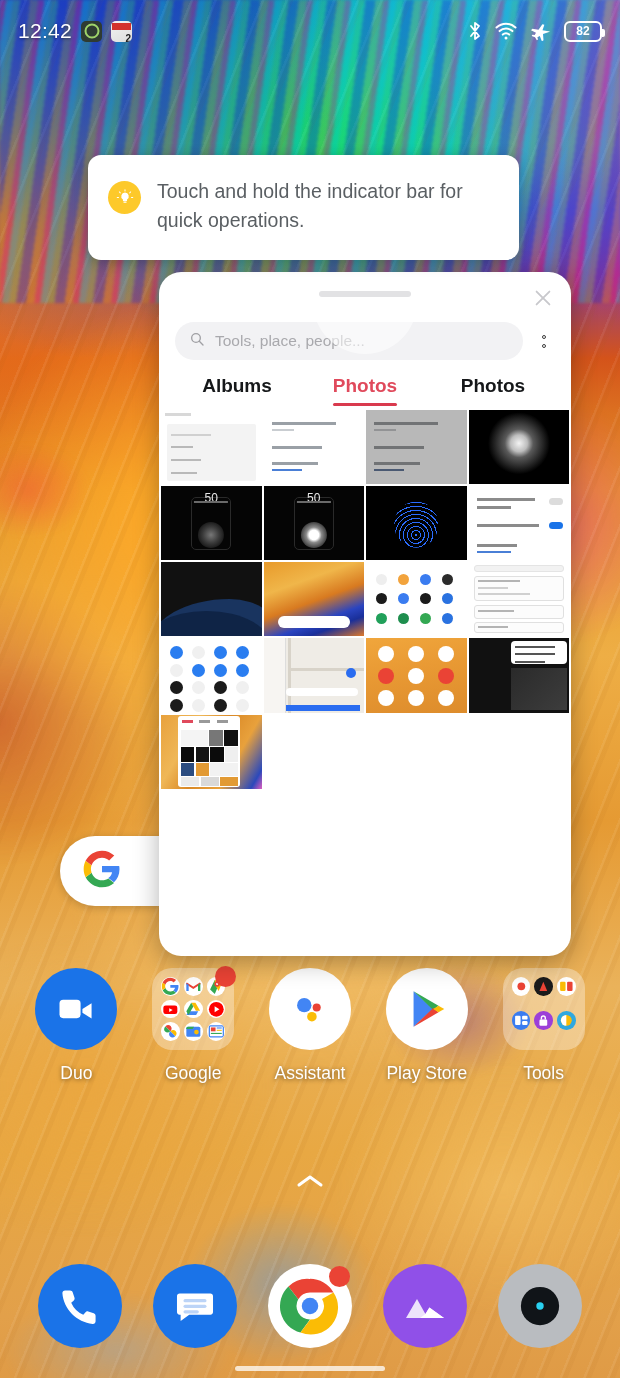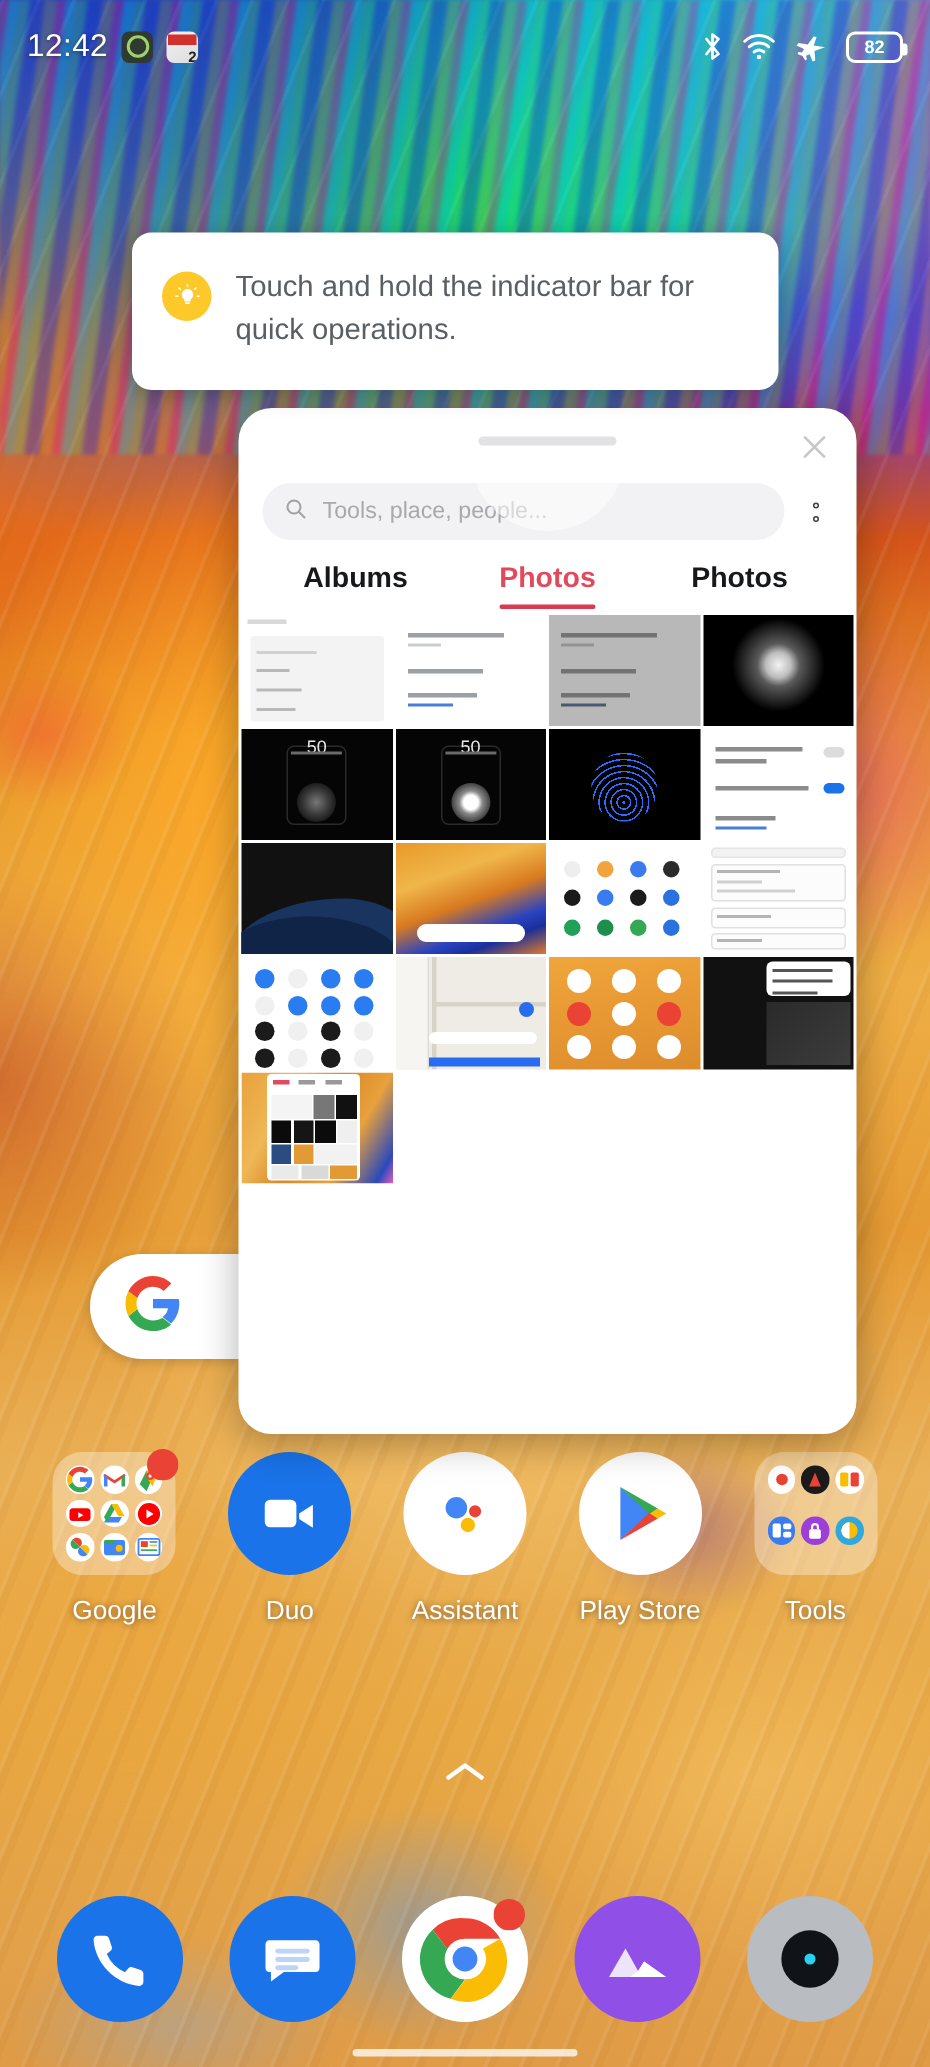--- a/index.html
+++ b/index.html
@@ -521,104 +521,104 @@
     </div>
 
   </div>
 
 </div>
 
 <div id="approw">
 
   <div class="app">
     <div class="iconbox">
-      <div class="folderbg g3">
-        <div class="mini">
-          <svg width="100%" height="100%" viewBox="0 0 48 48">
-              <path fill="#4285F4" d="M45 24.3c0-1.6-.1-2.8-.4-4H24v7.5h12c-.2 2-1.5 5-4.4 7l6.7 5.2C42.3 36.2 45 30.8 45 24.3z"></path>
-              <path fill="#34A853" d="M24 46c5.9 0 10.9-2 14.5-5.3l-6.9-5.4c-1.9 1.3-4.4 2.2-7.6 2.2-5.8 0-10.7-3.8-12.5-9.1l-7.1 5.5C8.1 41 15.4 46 24 46z"></path>
-              <path fill="#FBBC05" d="M11.5 28.4c-.5-1.4-.8-2.9-.8-4.4s.3-3 .7-4.4l-7.1-5.5C2.8 17 2 20.4 2 24s.8 7 2.3 9.9l7.2-5.5z"></path>
-              <path fill="#EA4335" d="M24 10.6c4.1 0 6.9 1.8 8.5 3.3l6.2-6C34.9 4.4 29.9 2 24 2 15.4 2 8.1 7 4.3 14.1l7.2 5.5C13.3 14.4 18.2 10.6 24 10.6z"></path>
-            </svg>
-        </div>
-        <div class="mini">
-          <svg width="100%" height="100%" viewBox="0 0 24 24">
-              <rect x="3" y="7" width="18" height="11" rx="1.5" fill="#fff"></rect>
-              <path d="M3 8l9 6 9-6" fill="none" stroke="#EA4335" stroke-width="2.4"></path>
-              <path d="M3 8v10h3V10z" fill="#4285F4"></path>
-              <path d="M21 8v10h-3V10z" fill="#34A853"></path>
-            </svg>
-        </div>
-        <div class="mini">
-          <svg width="100%" height="100%" viewBox="0 0 24 24">
-              <path d="M4 16l6-12 5 6-5 12z" fill="#34A853"></path>
-              <path d="M10 4l9 4-4 10-5-8z" fill="#FBBC05"></path>
-              <circle cx="13" cy="9" r="3.4" fill="#EA4335"></circle>
-              <circle cx="13" cy="9" r="1.4" fill="#fff"></circle>
-            </svg>
-        </div>
-        <div class="mini">
-          <svg width="100%" height="100%" viewBox="0 0 24 24">
-              <rect x="3" y="7" width="18" height="11" rx="3" fill="#FF0000"></rect>
-              <path d="M10.5 10.5v5l4.5-2.5z" fill="#fff"></path>
-            </svg>
-        </div>
-        <div class="mini">
-          <svg width="100%" height="100%" viewBox="0 0 24 24">
-              <path d="M9.3 3.5h5.4l6 10.4h-5.4z" fill="#FBBC05"></path>
-              <path d="M3 19.2l2.7-4.7h12.6L15.6 19.2z" fill="#4285F4"></path>
-              <path d="M9.3 3.5L3 14.5l2.7 4.7 6.3-11z" fill="#34A853"></path>
-            </svg>
-        </div>
-        <div class="mini">
-          <svg width="100%" height="100%" viewBox="0 0 24 24">
-              <circle cx="12" cy="12" r="9.5" fill="#FF0000"></circle>
-              <path d="M9.8 8.2v7.6l6.2-3.8z" fill="#fff"></path>
-            </svg>
-        </div>
-        <div class="mini">
-          <svg width="100%" height="100%" viewBox="0 0 24 24">
-              <path d="M12 3c3 0 5 2 5 4.5S15 12 12 12z" fill="#EA4335" transform="rotate(-45 12 12)"></path>
-              <path d="M12 12c3 0 5 2 5 4.5S15 21 12 21z" fill="#FBBC05" transform="rotate(-45 12 12)"></path>
-              <path d="M12 12c-3 0-5-2-5-4.5S9 3 12 3z" fill="#34A853" transform="rotate(-45 12 12)"></path>
-              <path d="M12 21c-3 0-5-2-5-4.5S9 12 12 12z" fill="#4285F4" transform="rotate(-45 12 12)"></path>
-            </svg>
-        </div>
-        <div class="mini">
-          <svg width="100%" height="100%" viewBox="0 0 24 24">
-              <rect x="3" y="6" width="18" height="13" rx="2" fill="#4285F4"></rect>
-              <path d="M3 9h8l2-3H5a2 2 0 0 0-2 2z" fill="#34A853"></path>
-              <circle cx="16" cy="13" r="3" fill="#FBBC05"></circle>
-            </svg>
-        </div>
-        <div class="mini">
-          <svg width="100%" height="100%" viewBox="0 0 24 24">
-              <rect x="3" y="5" width="18" height="14" rx="1.5" fill="#fff" stroke="#4285F4" stroke-width="1.6"></rect>
-              <rect x="5" y="7" width="6" height="5" fill="#EA4335"></rect>
-              <rect x="12.5" y="7" width="6.5" height="1.4" fill="#4285F4"></rect>
-              <rect x="12.5" y="10" width="6.5" height="1.4" fill="#FBBC05"></rect>
-              <rect x="5" y="14" width="14" height="1.4" fill="#34A853"></rect>
-            </svg>
-        </div>
-      </div>
-      <div class="badge"></div>
-    </div>
-    <span class="label">Google</span>
-  </div>
-
-  <div class="app">
-    <div class="iconbox">
       <div class="circleicon" style="background:#1a73e8">
         <svg width="44" height="44" viewBox="0 0 24 24">
             <rect x="3" y="7" width="11.5" height="10" rx="2" fill="#fff"></rect>
             <path d="M15.5 12l5-3.2v8.4l-5-3.2z" fill="#fff"></path>
           </svg>
       </div>
     </div>
     <span class="label">Duo</span>
+  </div>
+
+  <div class="app">
+    <div class="iconbox">
+      <div class="folderbg g3">
+        <div class="mini">
+          <svg width="100%" height="100%" viewBox="0 0 48 48">
+              <path fill="#4285F4" d="M45 24.3c0-1.6-.1-2.8-.4-4H24v7.5h12c-.2 2-1.5 5-4.4 7l6.7 5.2C42.3 36.2 45 30.8 45 24.3z"></path>
+              <path fill="#34A853" d="M24 46c5.9 0 10.9-2 14.5-5.3l-6.9-5.4c-1.9 1.3-4.4 2.2-7.6 2.2-5.8 0-10.7-3.8-12.5-9.1l-7.1 5.5C8.1 41 15.4 46 24 46z"></path>
+              <path fill="#FBBC05" d="M11.5 28.4c-.5-1.4-.8-2.9-.8-4.4s.3-3 .7-4.4l-7.1-5.5C2.8 17 2 20.4 2 24s.8 7 2.3 9.9l7.2-5.5z"></path>
+              <path fill="#EA4335" d="M24 10.6c4.1 0 6.9 1.8 8.5 3.3l6.2-6C34.9 4.4 29.9 2 24 2 15.4 2 8.1 7 4.3 14.1l7.2 5.5C13.3 14.4 18.2 10.6 24 10.6z"></path>
+            </svg>
+        </div>
+        <div class="mini">
+          <svg width="100%" height="100%" viewBox="0 0 24 24">
+              <rect x="3" y="7" width="18" height="11" rx="1.5" fill="#fff"></rect>
+              <path d="M3 8l9 6 9-6" fill="none" stroke="#EA4335" stroke-width="2.4"></path>
+              <path d="M3 8v10h3V10z" fill="#4285F4"></path>
+              <path d="M21 8v10h-3V10z" fill="#34A853"></path>
+            </svg>
+        </div>
+        <div class="mini">
+          <svg width="100%" height="100%" viewBox="0 0 24 24">
+              <path d="M4 16l6-12 5 6-5 12z" fill="#34A853"></path>
+              <path d="M10 4l9 4-4 10-5-8z" fill="#FBBC05"></path>
+              <circle cx="13" cy="9" r="3.4" fill="#EA4335"></circle>
+              <circle cx="13" cy="9" r="1.4" fill="#fff"></circle>
+            </svg>
+        </div>
+        <div class="mini">
+          <svg width="100%" height="100%" viewBox="0 0 24 24">
+              <rect x="3" y="7" width="18" height="11" rx="3" fill="#FF0000"></rect>
+              <path d="M10.5 10.5v5l4.5-2.5z" fill="#fff"></path>
+            </svg>
+        </div>
+        <div class="mini">
+          <svg width="100%" height="100%" viewBox="0 0 24 24">
+              <path d="M9.3 3.5h5.4l6 10.4h-5.4z" fill="#FBBC05"></path>
+              <path d="M3 19.2l2.7-4.7h12.6L15.6 19.2z" fill="#4285F4"></path>
+              <path d="M9.3 3.5L3 14.5l2.7 4.7 6.3-11z" fill="#34A853"></path>
+            </svg>
+        </div>
+        <div class="mini">
+          <svg width="100%" height="100%" viewBox="0 0 24 24">
+              <circle cx="12" cy="12" r="9.5" fill="#FF0000"></circle>
+              <path d="M9.8 8.2v7.6l6.2-3.8z" fill="#fff"></path>
+            </svg>
+        </div>
+        <div class="mini">
+          <svg width="100%" height="100%" viewBox="0 0 24 24">
+              <path d="M12 3c3 0 5 2 5 4.5S15 12 12 12z" fill="#EA4335" transform="rotate(-45 12 12)"></path>
+              <path d="M12 12c3 0 5 2 5 4.5S15 21 12 21z" fill="#FBBC05" transform="rotate(-45 12 12)"></path>
+              <path d="M12 12c-3 0-5-2-5-4.5S9 3 12 3z" fill="#34A853" transform="rotate(-45 12 12)"></path>
+              <path d="M12 21c-3 0-5-2-5-4.5S9 12 12 12z" fill="#4285F4" transform="rotate(-45 12 12)"></path>
+            </svg>
+        </div>
+        <div class="mini">
+          <svg width="100%" height="100%" viewBox="0 0 24 24">
+              <rect x="3" y="6" width="18" height="13" rx="2" fill="#4285F4"></rect>
+              <path d="M3 9h8l2-3H5a2 2 0 0 0-2 2z" fill="#34A853"></path>
+              <circle cx="16" cy="13" r="3" fill="#FBBC05"></circle>
+            </svg>
+        </div>
+        <div class="mini">
+          <svg width="100%" height="100%" viewBox="0 0 24 24">
+              <rect x="3" y="5" width="18" height="14" rx="1.5" fill="#fff" stroke="#4285F4" stroke-width="1.6"></rect>
+              <rect x="5" y="7" width="6" height="5" fill="#EA4335"></rect>
+              <rect x="12.5" y="7" width="6.5" height="1.4" fill="#4285F4"></rect>
+              <rect x="12.5" y="10" width="6.5" height="1.4" fill="#FBBC05"></rect>
+              <rect x="5" y="14" width="14" height="1.4" fill="#34A853"></rect>
+            </svg>
+        </div>
+      </div>
+      <div class="badge"></div>
+    </div>
+    <span class="label">Google</span>
   </div>
 
   <div class="app">
     <div class="iconbox">
       <div class="circleicon" style="background:#fff">
         <svg width="46" height="46" viewBox="0 0 48 48">
           <circle cx="18" cy="20" r="7.5" fill="#4285F4"></circle>
           <circle cx="31" cy="22.5" r="4.2" fill="#EA4335"></circle>
           <circle cx="26" cy="32" r="5" fill="#FBBC05"></circle>
         </svg>

